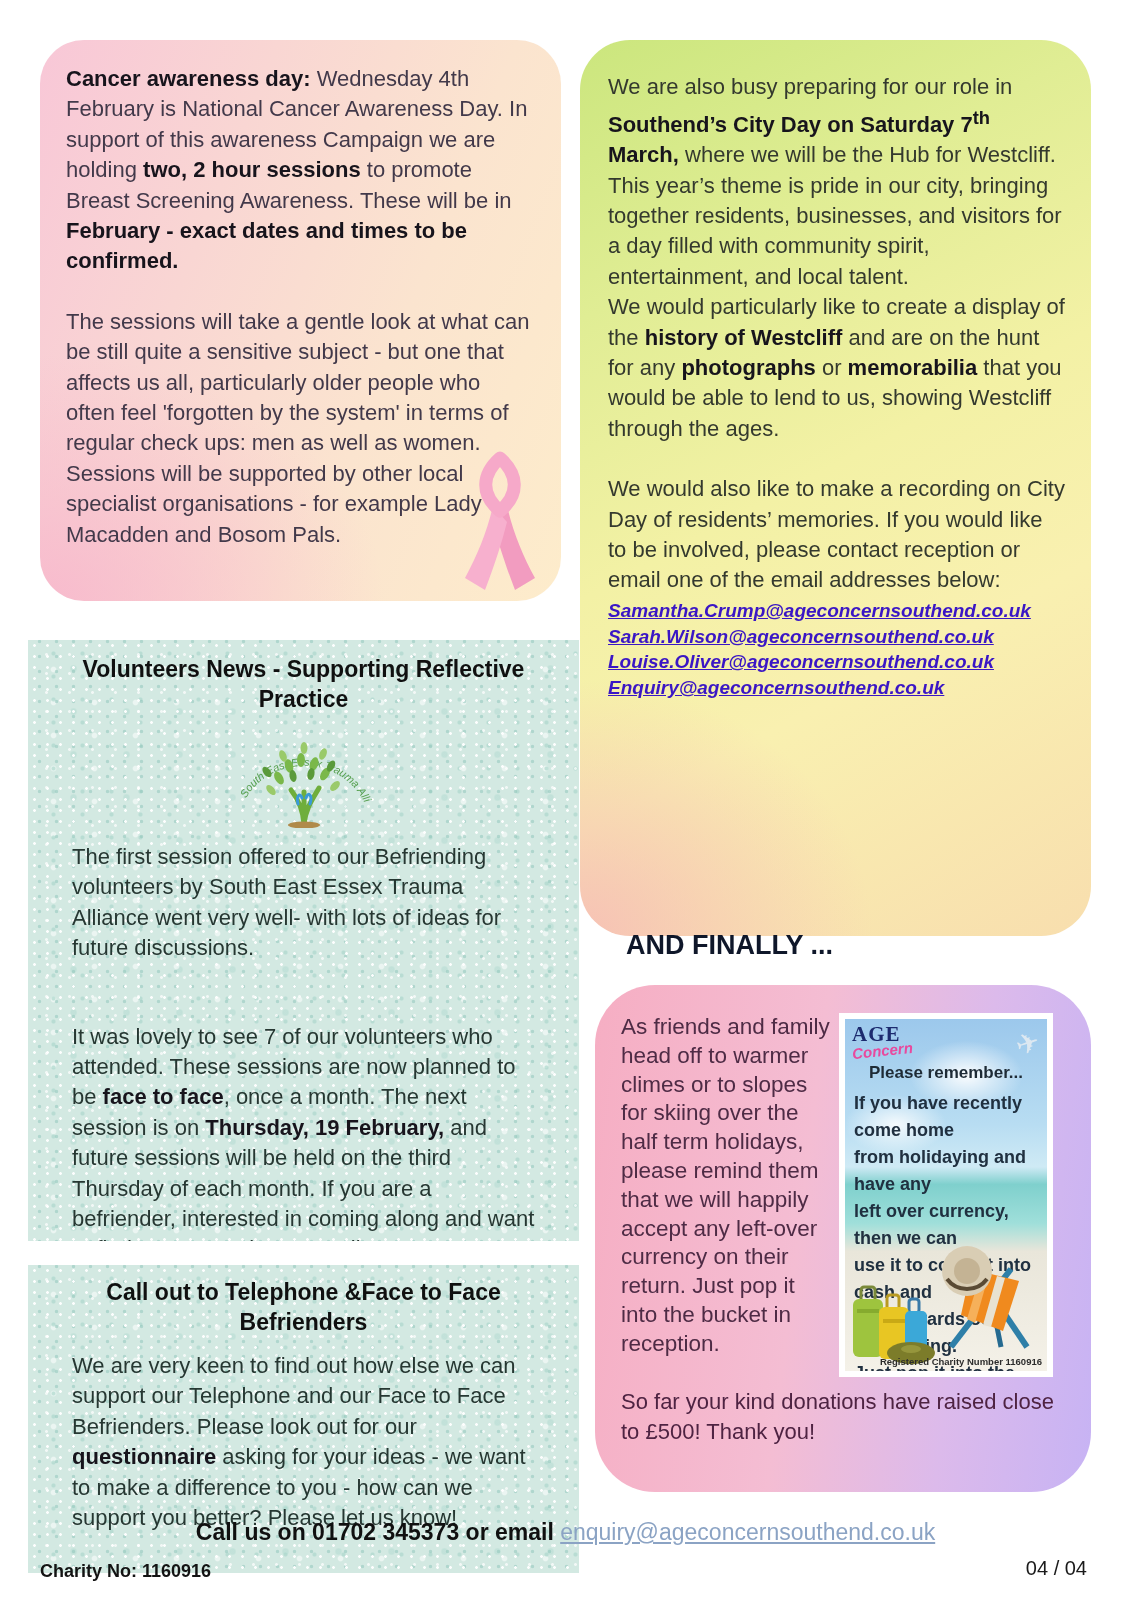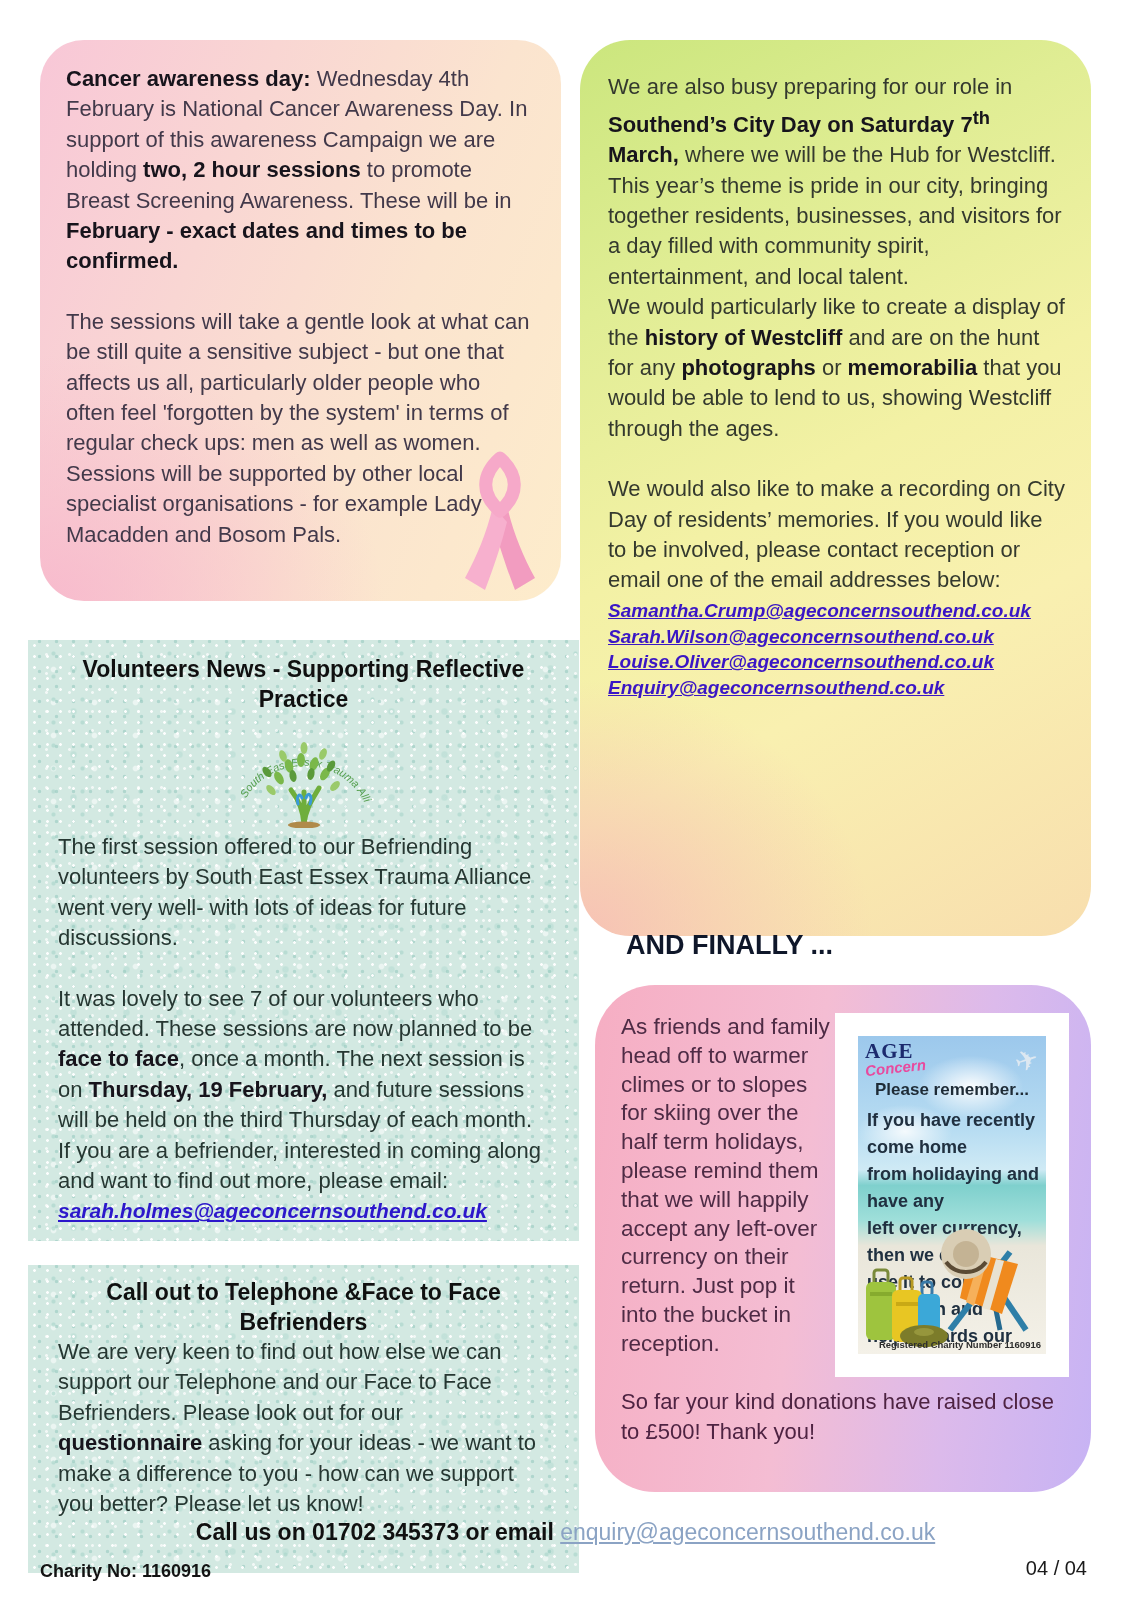--- a/index.html
+++ b/index.html
@@ -51,40 +51,40 @@
       radial-gradient(circle, rgba(140,196,184,.5) 1.3px, transparent 2.1px),
       radial-gradient(circle, rgba(170,214,203,.65) 1.6px, transparent 2.5px),
       radial-gradient(circle, rgba(255,255,255,.55) 2.2px, transparent 3.4px),
       radial-gradient(circle, rgba(178,218,208,.5) 2.6px, transparent 4px);
     background-size: 13px 11px, 23px 19px, 17px 15px, 29px 23px, 41px 33px, 53px 43px;
     background-position: 0 0, 7px 5px, 3px 9px, 11px 2px, 5px 13px, 19px 7px;
   }
   .volunteers-box { left:28px; top:640px; width:551px; height:601px; padding:14px 30px 12px 30px; }
   .befrienders-box { left:28px; top:1265px; width:551px; height:308px; padding:12px 30px 0 30px; }
   .teal h2 { font-size:23px; line-height:30px; text-align:center; color:#101010; font-weight:bold; }
-  .teal p { font-size:22px; line-height:30.4px; color:#263732; margin:0; }
+  .teal p { font-size:22px; line-height:30.4px; color:#263732; margin:14px; }
   .trauma-logo-wrap { display:flex; justify-content:center; height:112px; margin:2px 0 4px 0; }
   .vol-email { font-size:21px; line-height:30px; font-weight:bold; font-style:italic;
                color:#2c17cb; text-decoration:underline; cursor:pointer; }
 
   
   .and-finally { position:absolute; left:626px; top:930px; font-size:27px; font-weight:bold; color:#0f172a; }
 
   
   .finally-box {
     left:595px; top:985px; width:496px; height:507px; border-radius:60px;
     padding:28px 22px 18px 26px;
     background:linear-gradient(97deg,#f6aec3 0%,#f4bdd3 42%,#dcbaeb 72%,#c7b3f4 100%);
   }
   .finally-row { display:flex; }
   .finally-text { width:214px; font-size:22.5px; line-height:28.8px; color:#4e2b45; }
   .soFar { margin-top:10px; font-size:22px; line-height:30px; color:#4e2342; }
 
   
-  .flyer { width:234px; height:364px; background:#ffffff; padding:23px; margin-left:4px; flex:none; }
+  .flyer { width:214px; height:364px; background:#ffffff; padding:6px; margin-left:4px; flex:none; }
   .flyer-inner {
     position:relative; width:100%; height:100%; overflow:hidden;
     background-image:
       radial-gradient(40% 14% at 60% 16%, rgba(255,255,255,.95), rgba(255,255,255,0) 70%),
       radial-gradient(36% 12% at 25% 30%, rgba(255,255,255,.85), rgba(255,255,255,0) 70%),
       linear-gradient(180deg,#9cc8ec 0%,#b8ddf2 30%,#cfeaf5 42%,#7fd0cd 47%,#9fdfda 58%,#e9e6da 66%,#f4f1e8 100%);
   }
   .age-logo { position:absolute; top:5px; left:7px; line-height:1; }
   .age-logo .age { font-family:"Liberation Serif","DejaVu Serif",serif; font-weight:bold; font-size:21px; color:#1c2a6e; letter-spacing:1px; }
   .age-logo .concern { font-style:italic; font-weight:bold; font-size:15px; color:#e84a9e; margin-top:-2px; transform:rotate(-6deg); }

